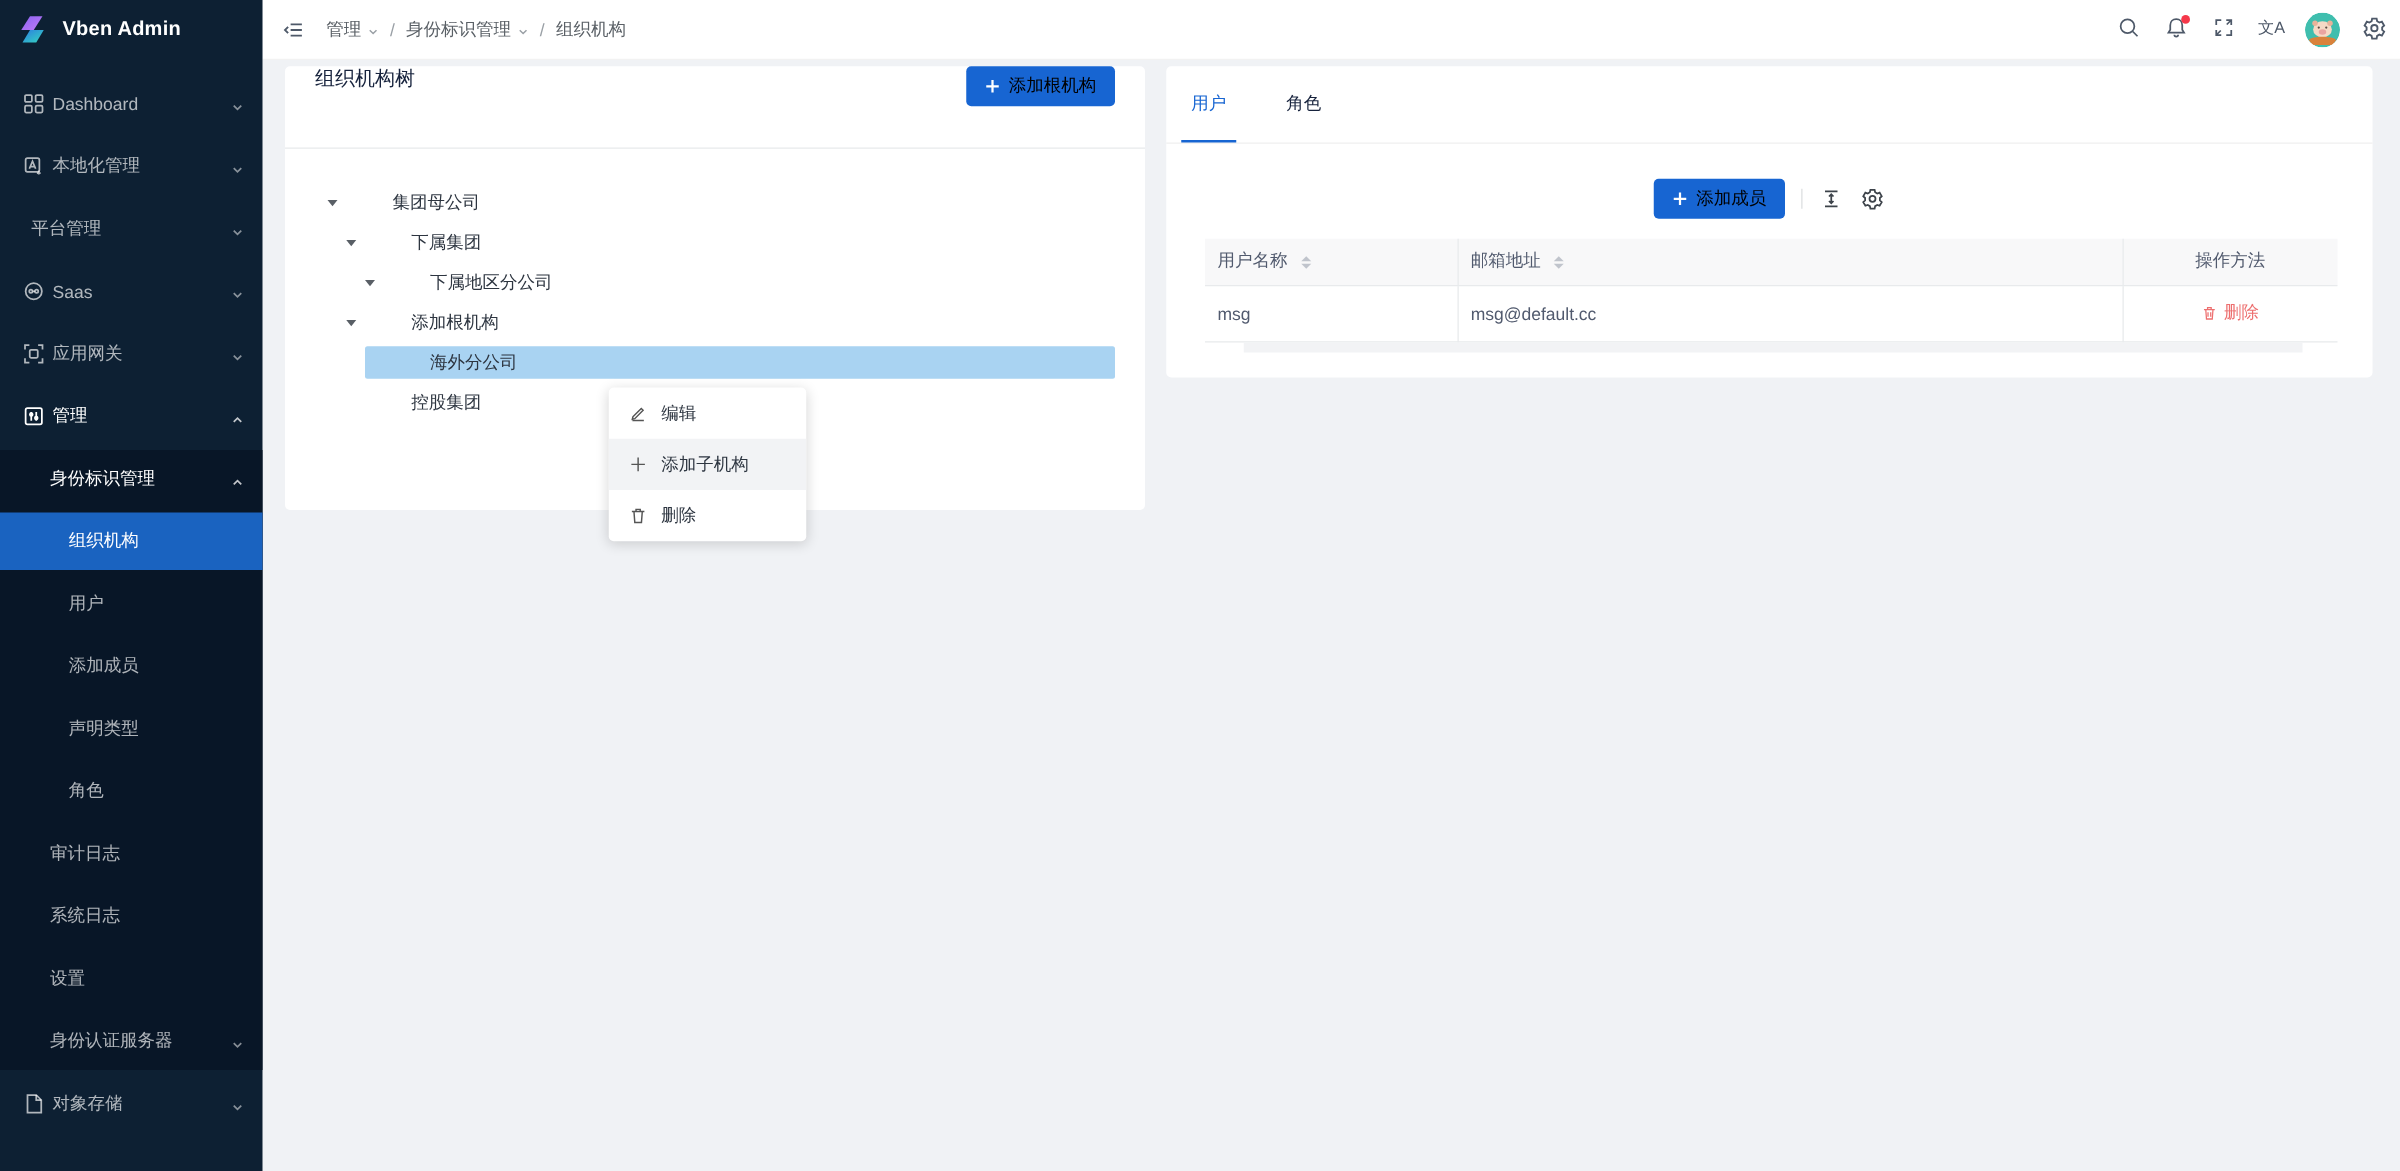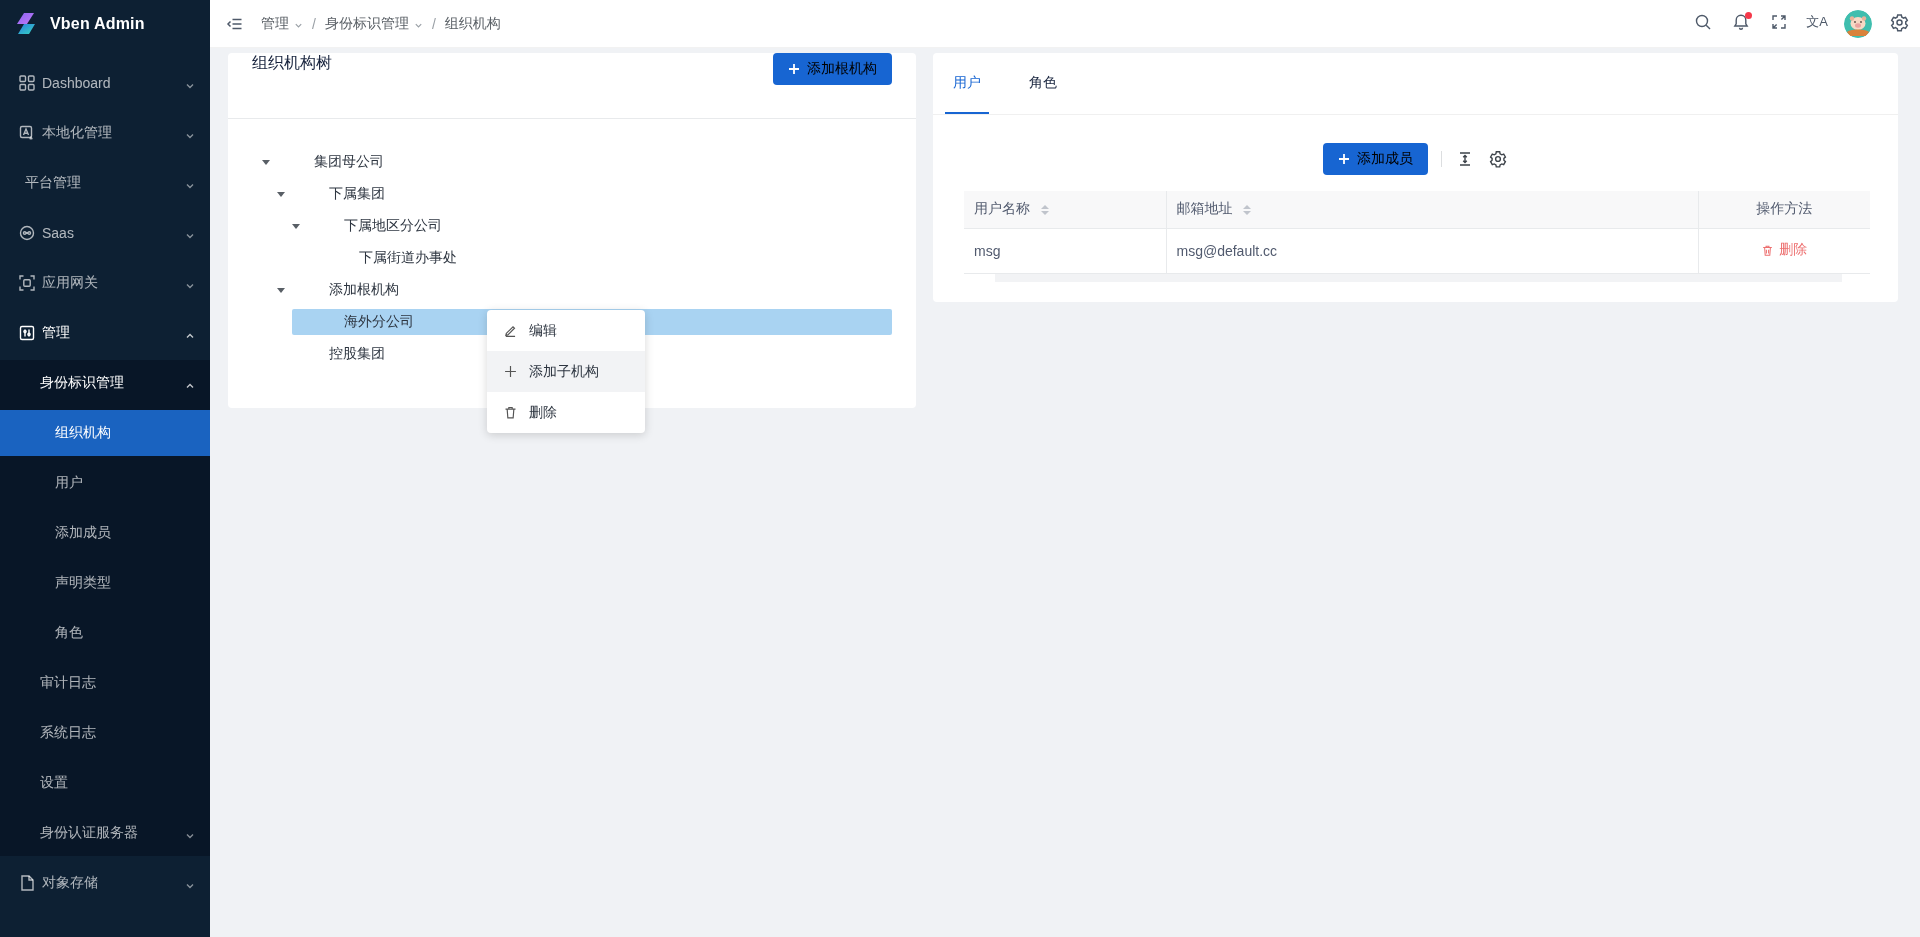--- a/index.html
+++ b/index.html
@@ -346,29 +346,20 @@
             <span class="tlabel">下属集团</span>
           </div>
       </div>
       <div class="trow">
         <span class="sp" style="width:30px"></span>
         <div class="tnode">
             <span class="caretbox">
               <i class="tcaret"></i>
             </span>
             <span class="tlabel">下属地区分公司</span>
-          </div>
-      </div>
-      <div class="trow">
-        <span class="sp" style="width:45px"></span>
-        <div class="tnode">
-            <span class="caretbox">
-              <i class="tcaret hide"></i>
-            </span>
-            <span class="tlabel">下属街道办事处</span>
           </div>
       </div>
       <div class="trow">
         <span class="sp" style="width:15px"></span>
         <div class="tnode">
             <span class="caretbox">
               <i class="tcaret"></i>
             </span>
             <span class="tlabel">添加根机构</span>
           </div>

